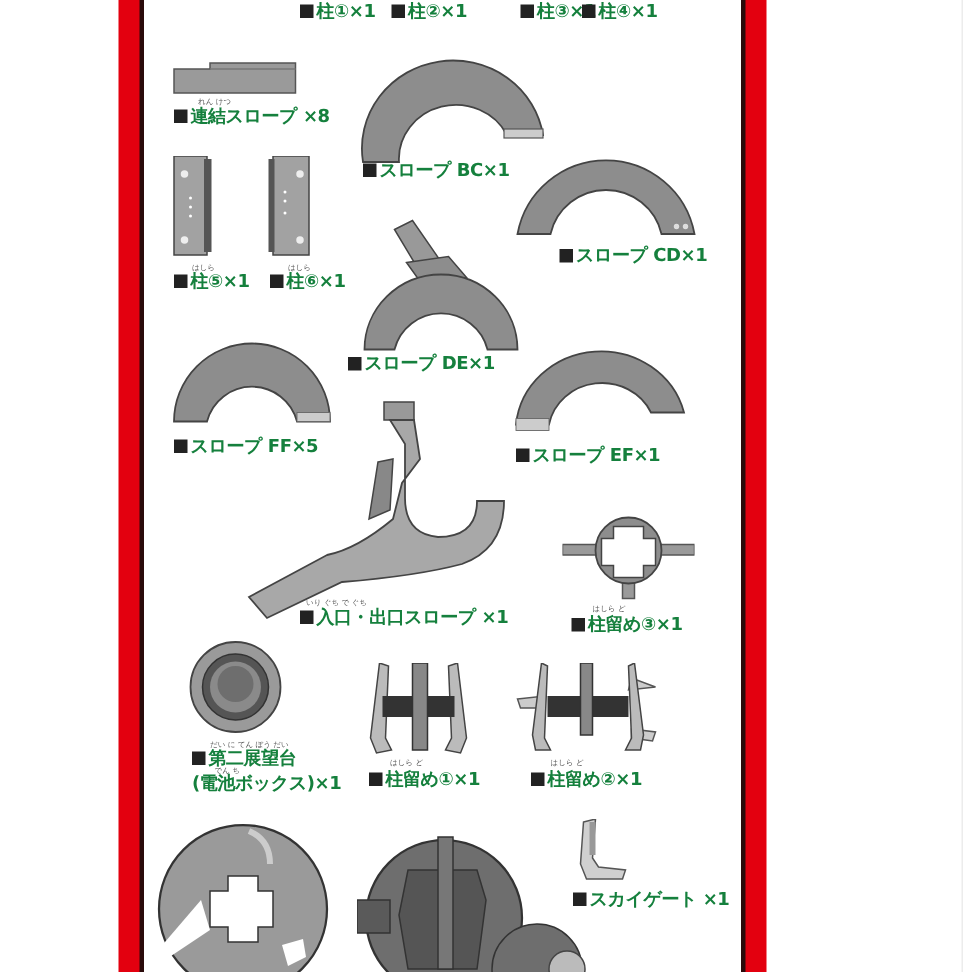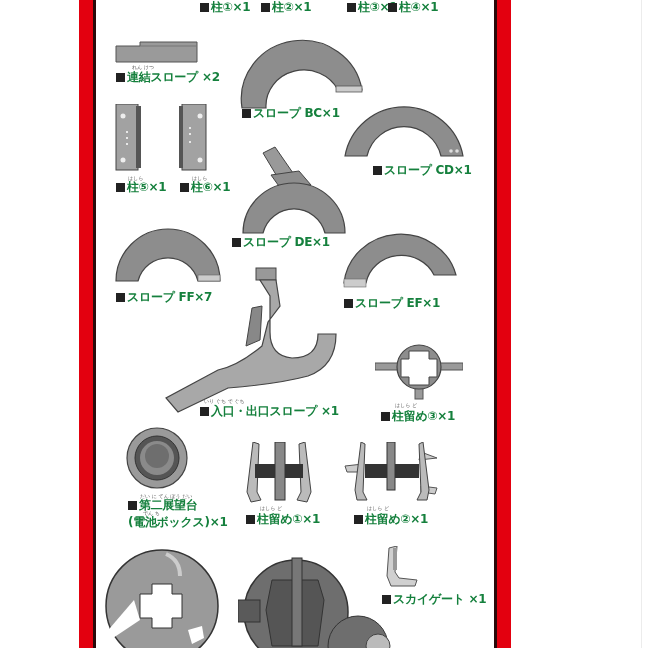--- a/index.html
+++ b/index.html
@@ -31,21 +31,21 @@
   <div class="label" style="left:327px;top:0px;padding-left:20px;">柱③×1</div>
   <div class="label" style="left:388px;top:0px;">柱④×1</div>
 
   <div class="part" style="left:115px;top:40px;">
     <svg width="85" height="24">
         <path d="M1 6 H25 V2 H82 V22 H1 Z" fill="#9a9a9a" stroke="#555" stroke-width="1"></path>
         <line x1="25" y1="6" x2="82" y2="6" stroke="#777"></line>
       </svg>
   </div>
   <div class="ruby" style="left:132px;top:64px;">れん けつ</div>
-  <div class="label" style="left:116px;top:70px;">連結スロープ ×2</div>
+  <div class="label" style="left:116px;top:70px;">連結スロープ ×8</div>
 
   <div class="part" style="left:240px;top:30px;">
     <svg width="125" height="80">
         <path d="M2 78 A60 58 0 0 1 122 60 L98 60 A38 36 0 0 0 26 78 Z" fill="#8d8d8d" stroke="#444" stroke-width="1.2"></path>
         <rect x="96" y="56" width="26" height="6" fill="#ccc" stroke="#555" stroke-width="0.8"></rect>
       </svg>
   </div>
   <div class="label" style="left:242px;top:106px;">スロープ BC×1</div>
 
   <div class="part" style="left:343px;top:92px;">
@@ -92,21 +92,21 @@
       </svg>
   </div>
   <div class="label" style="left:232px;top:235px;">スロープ DE×1</div>
 
   <div class="part" style="left:114px;top:227px;">
     <svg width="108" height="56">
         <path d="M2 54 A52 52 0 0 1 106 54 L84 54 A31 31 0 0 0 24 54 Z" fill="#8d8d8d" stroke="#444" stroke-width="1.2"></path>
         <rect x="84" y="48" width="22" height="6" fill="#ccc" stroke="#666" stroke-width="0.6"></rect>
       </svg>
   </div>
-  <div class="label" style="left:116px;top:290px;">スロープ FF×7</div>
+  <div class="label" style="left:116px;top:290px;">スロープ FF×5</div>
 
   <div class="part" style="left:342px;top:227px;">
     <svg width="116" height="62">
         <path d="M2 56 A57 54 0 0 1 114 48 L92 48 A36 34 0 0 0 24 56 Z" fill="#8d8d8d" stroke="#444" stroke-width="1.2"></path>
         <rect x="2" y="52" width="22" height="8" fill="#ccc" stroke="#666" stroke-width="0.6"></rect>
       </svg>
   </div>
   <div class="label" style="left:344px;top:296px;">スロープ EF×1</div>
 
   <div class="part" style="left:158px;top:266px;">

